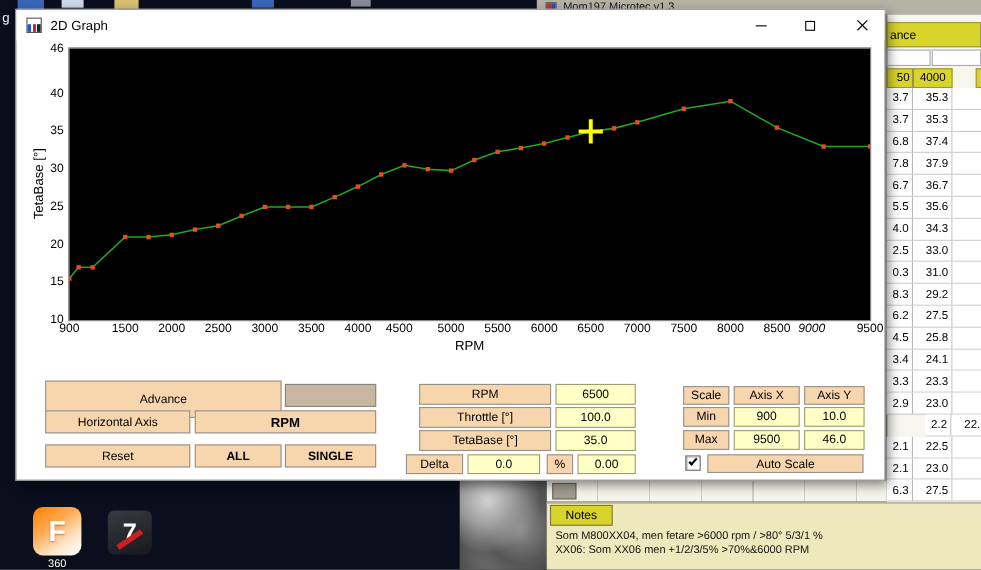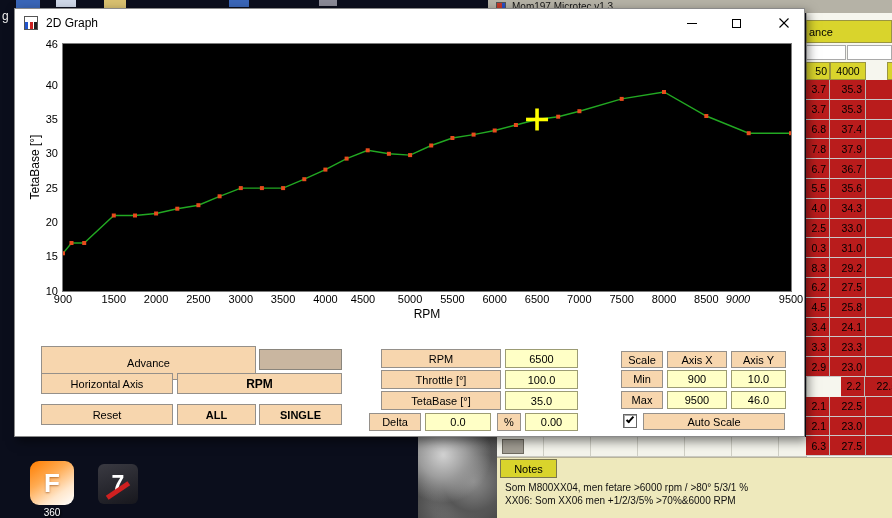--- a/index.html
+++ b/index.html
@@ -51,21 +51,21 @@
   #bg-edit1 { left:318px; width:40px; } #bg-edit2 { left:359px; width:45px; }
 
   .bg-hcell { position:absolute; top:62px; height:18px; background:#d9d42c; border:1px solid #9a9540;
     font-size:10.5px; display:flex; align-items:center; }
   #bg-h1 { left:318px; width:24px; justify-content:flex-end; padding-right:2px; }
   #bg-h2 { left:342px; width:36px; justify-content:center; }
   #bg-h3 { left:399px; width:44px; padding-left:12px; }
 
   #bg-table-rows { position:absolute; left:0; top:0; width:404px; height:518px; pointer-events:none; }
   .bg-row { position:absolute; left:318px; width:86px; height:19.8px; display:flex; }
-  .bg-cell { background:#b91c1c; border-right:1px solid #b8b8b8; border-bottom:1px solid #c9c9c9;
+  .bg-cell { background:#ffffff; border-right:1px solid #b8b8b8; border-bottom:1px solid #c9c9c9;
     font-size:10.5px; display:flex; align-items:center; justify-content:flex-end; padding-right:3px; }
   .bg-c1 { width:24px; } .bg-c2 { width:36px; } .bg-c3 { width:26px; border-right:none; }
 
   #bg-bottom-strip { position:absolute; left:9px; top:437px; width:309px; height:20px;
     background:repeating-linear-gradient(90deg,#f4f4ec 0 46px,#cfcfc5 46px 47px); border-bottom:1px solid #c9c9c1; }
   #bg-gray-button { position:absolute; left:5px; top:2px; width:22px; height:15px; background:#a09c92; border:1px solid #6e6a60; }
 
   #notes-area { position:absolute; left:9px; top:457px; width:395px; height:61px; background:#eee9bc; border-top:1px solid #b9b49a; }
   #notes-tab { position:absolute; left:3px; top:1px; width:57px; height:19px; background:#d9d42c; border:1px solid #7a7650;
     display:flex; align-items:center; justify-content:center; font-size:11px; }

